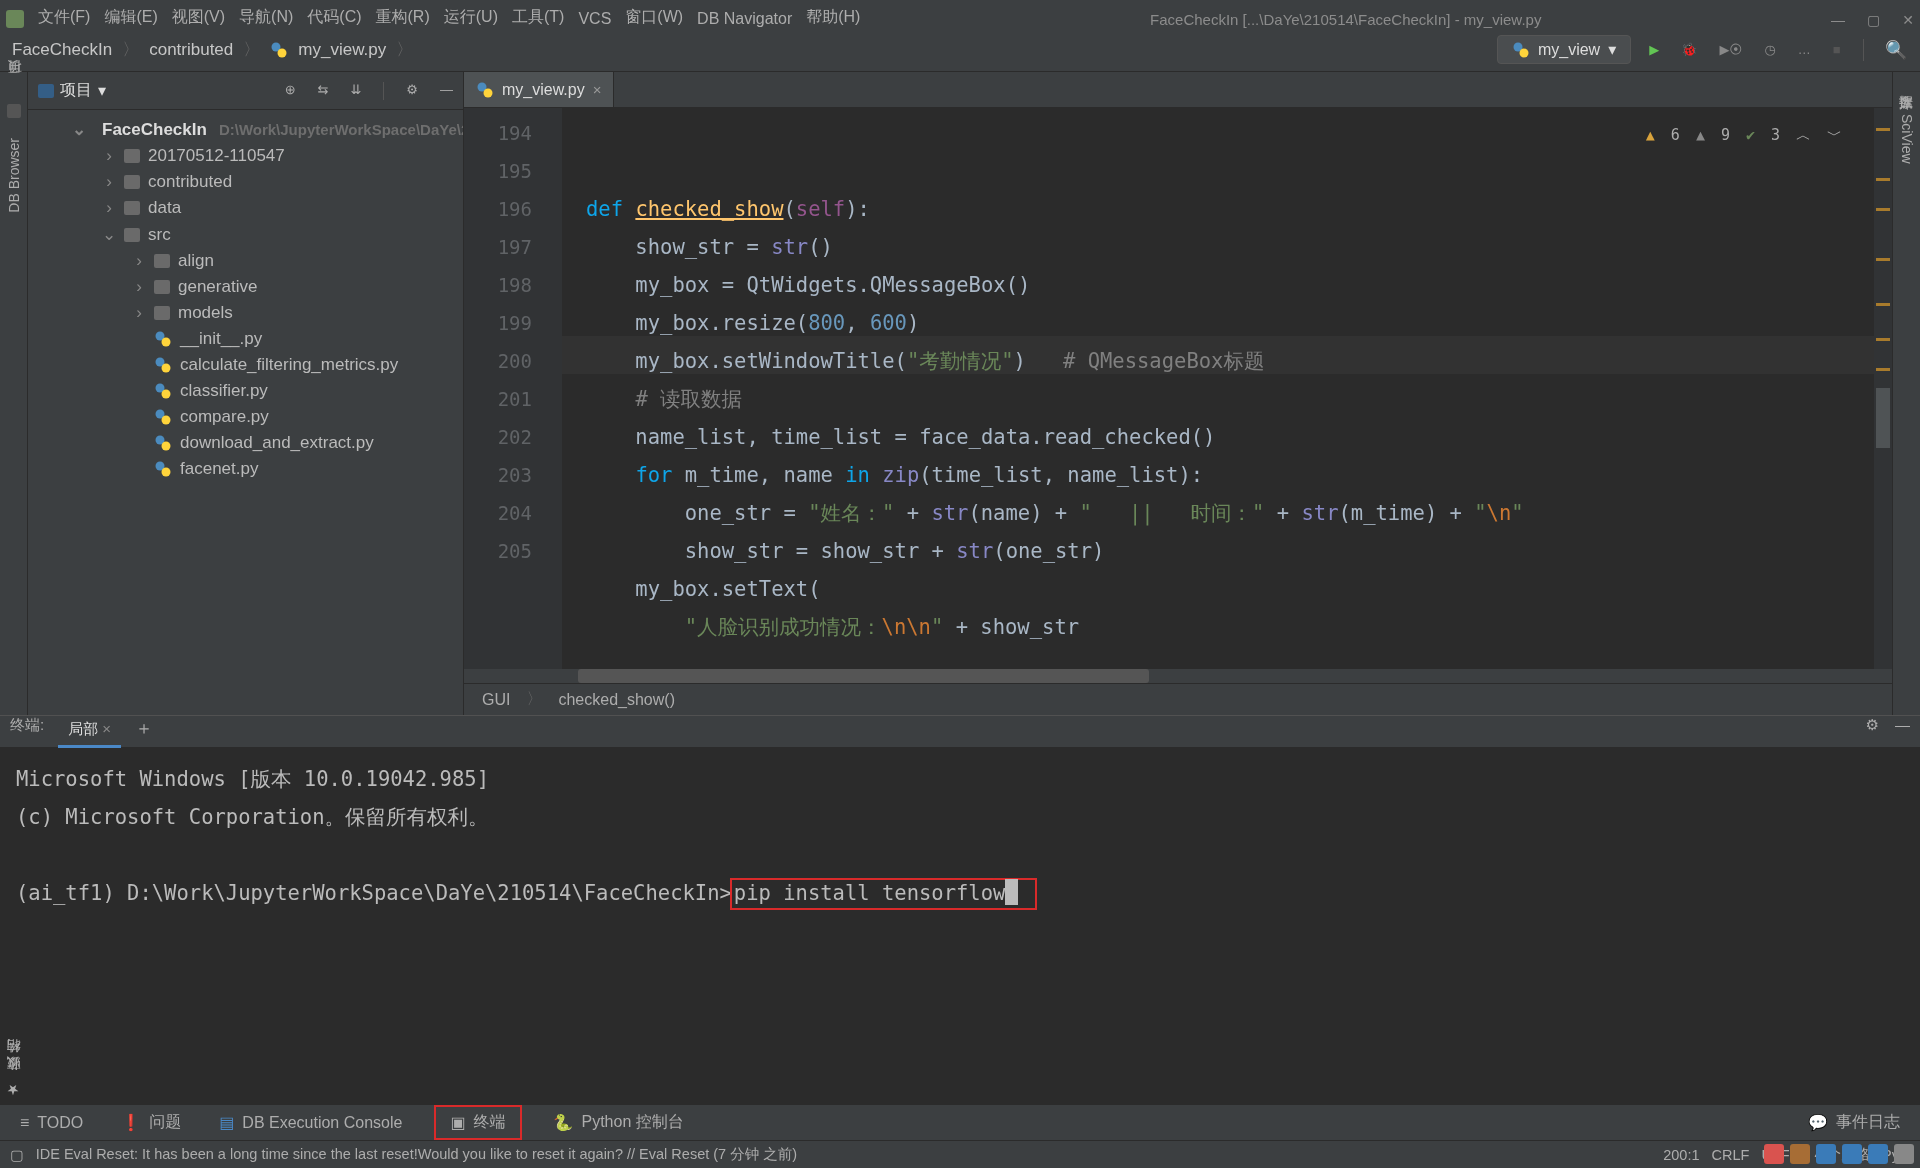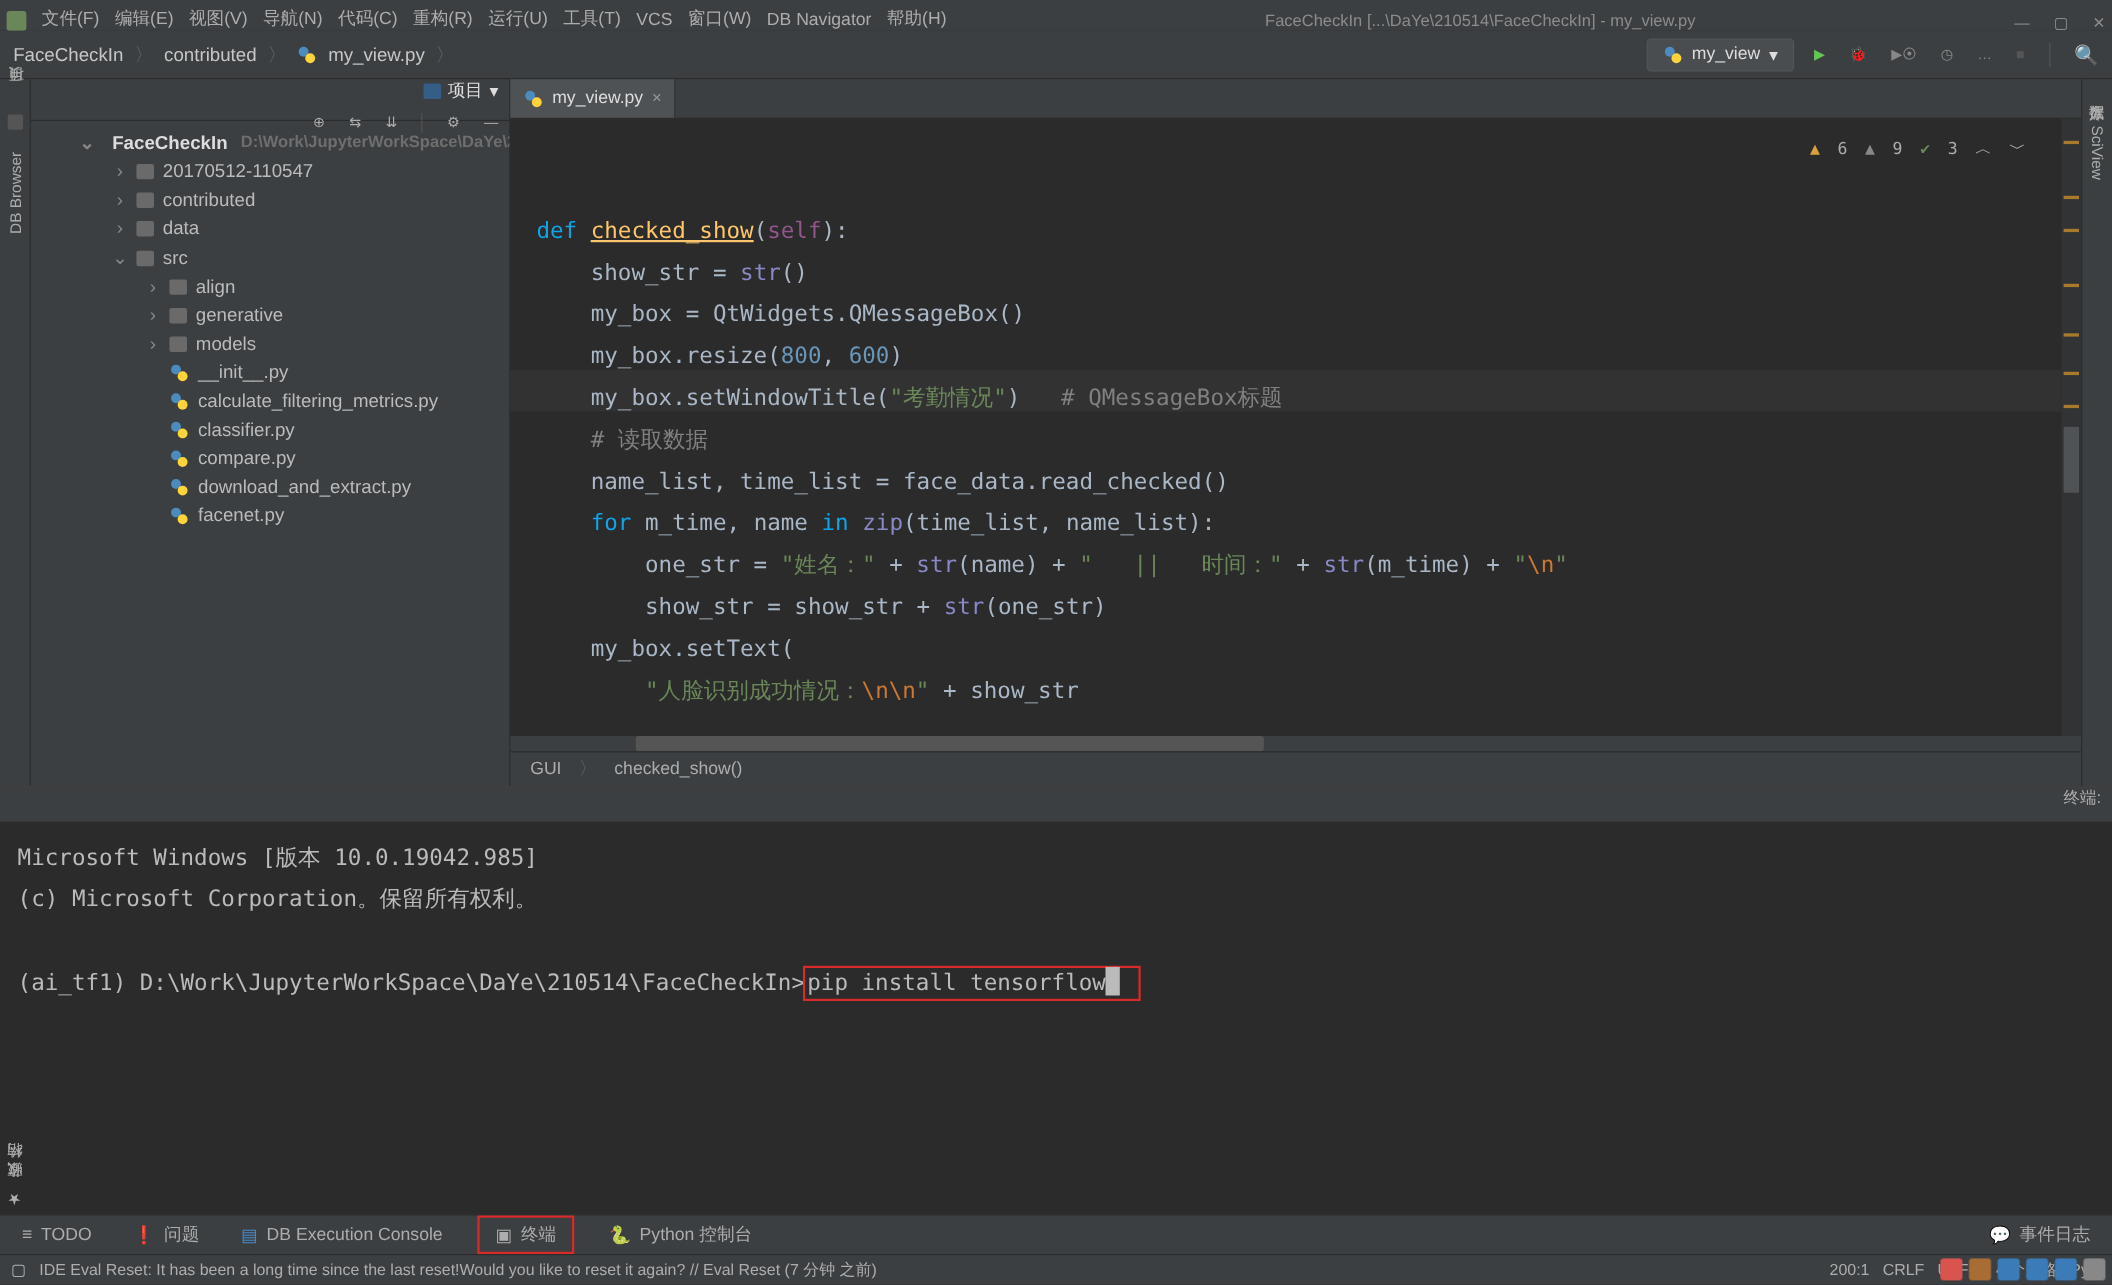--- a/index.html
+++ b/index.html
@@ -73,23 +73,22 @@
   align-items: center; padding-top: 6px; gap: 18px;
   border-left: 1px solid #2b2b2b;
 }
 
 
 .project-panel {
   width: 436px; background: #3c3f41; display: flex; flex-direction: column;
   border-right: 1px solid #2b2b2b;
 }
 .project-header {
-  height: 38px; display: flex; align-items: flex-end; gap: 10px; padding: 0 10px;
+  height: 38px; display: flex; align-items: center; gap: 10px; padding: 0 10px;
   border-bottom: 1px solid #2b2b2b;
-  flex-direction: column;
 }
 .project-header .title { font-size: 16px; color: #ddd; display:flex; align-items:center; gap:6px;}
 .project-header .right-icons { margin-left: auto; display: flex; gap: 22px; color:#adadad; }
 .tree { padding: 6px 0; overflow: hidden; flex:1; font-size: 17px; }
 .tree-row { display: flex; align-items: center; gap: 8px; padding: 3px 10px; white-space: nowrap; cursor: pointer; }
 .tree-row .chev { width: 14px; color: #888; display:inline-block; text-align:center; }
 .tree-row .fold-icon { width: 16px; height: 14px; background: #6a6a6a; border-radius: 2px; display:inline-block; }
 .tree-row.d1 { padding-left: 44px; }
 .tree-row.d2 { padding-left: 74px; }
 .tree-row.d3 { padding-left: 104px; }
@@ -143,22 +142,22 @@
 
 .editor-breadcrumb {
   height: 32px; background: #3c3f41; display: flex; align-items: center; gap: 16px;
   padding: 0 18px; color: #adadad; font-size: 16px; border-top:1px solid #2b2b2b;
 }
 .editor-breadcrumb .sep { color:#666; }
 
 
 .terminal-panel { background: #2b2b2b; display:flex; flex-direction:column; border-top:1px solid #515151;}
 .terminal-header {
-  height: 32px; background: #3c3f41; display:flex; align-items:flex-end; padding: 0 10px;
-  border-bottom: 1px solid #2b2b2b; gap: 14px; font-size: 15px; flex-direction: column;
+  height: 32px; background: #3c3f41; display:flex; align-items:flex-start; padding: 0 10px;
+  border-bottom: 1px solid #2b2b2b; gap: 14px; font-size: 15px;
 }
 .terminal-header .label { color:#adadad; padding-bottom:6px;}
 .terminal-header .ttab { padding: 4px 10px 6px; color:#ddd; border-bottom: 3px solid #4a88c7;}
 .terminal-header .add { color:#adadad; font-size:18px; padding-bottom:4px;}
 .terminal-header .right { margin-left:auto; display:flex; gap:16px; color:#adadad; padding-bottom:6px;}
 .terminal-body {
   font-family: "Consolas", monospace; font-size: 20.5px; line-height: 38px;
   color: #bbbbbb; padding: 12px 16px; height: 356px; background:#2b2b2b;
   white-space: pre;
 }
@@ -378,20 +377,35 @@
         <div class="editor-tab">
           <svg class="py-icon-svg" viewBox="0 0 24 24">
               <circle cx="8" cy="8" r="6" fill="#4b8bbe"></circle>
               <circle cx="16" cy="16" r="6" fill="#ffd43b"></circle>
             </svg>
           <span>my_view.py</span>
           <span class="close">×</span>
         </div>
       </div>
       <div class="editor-body">
+        <div class="gutter">
+194
+195
+196
+197
+198
+199
+200
+201
+202
+203
+204
+205
+          <span class="bulb">💡</span>
+        </div>
         <div class="code">
           <div class="hl-line"></div>
 <pre><span class="kw">def </span><span class="fn">checked_show</span>(<span class="self">self</span>):
     show_str = <span class="builtin">str</span>()
     my_box = QtWidgets.QMessageBox()
     my_box.resize(<span class="num">800</span>, <span class="num">600</span>)
     my_box.setWindowTitle(<span class="str">"考勤情况"</span>)   <span class="cm"># QMessageBox标题</span>
     <span class="cm"># 读取数据</span>
     name_list, time_list = face_data.read_checked()
     <span class="kw">for</span> m_time, name <span class="kw">in</span> <span class="builtin">zip</span>(time_list, name_list):

